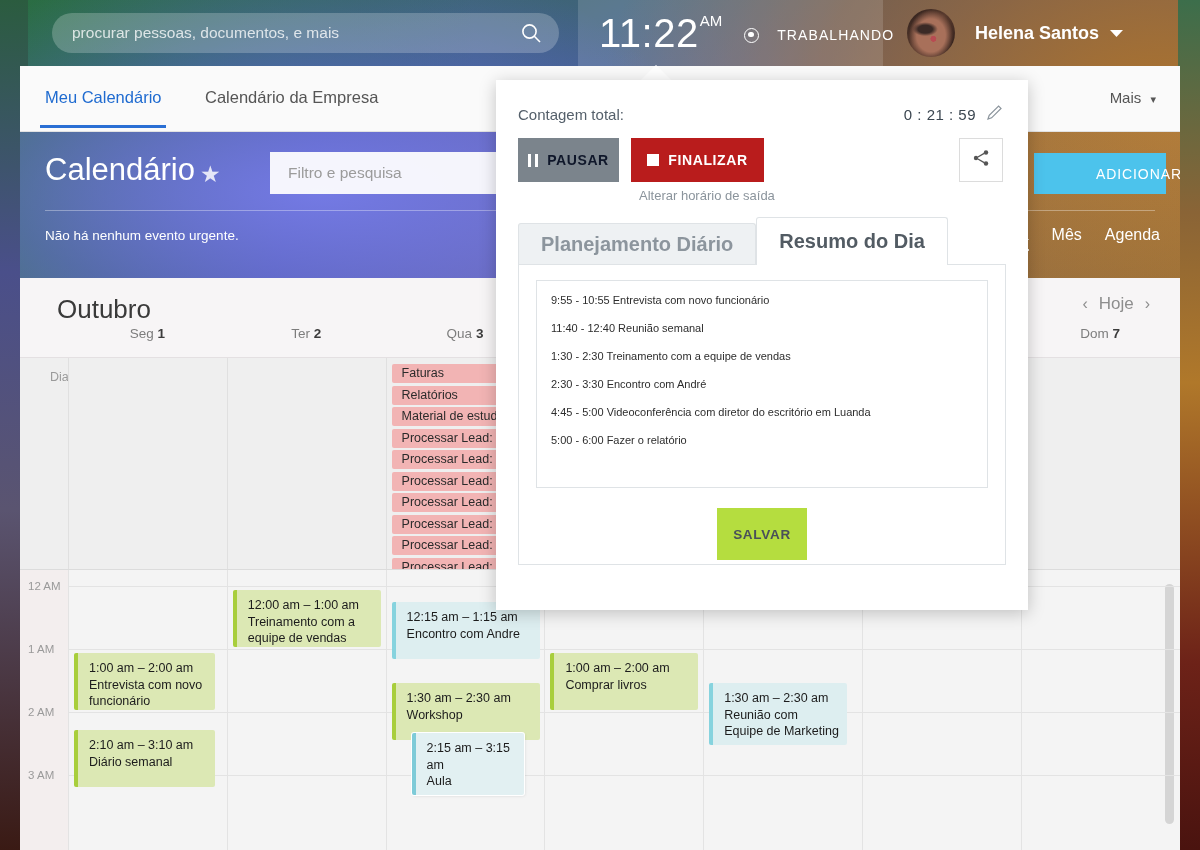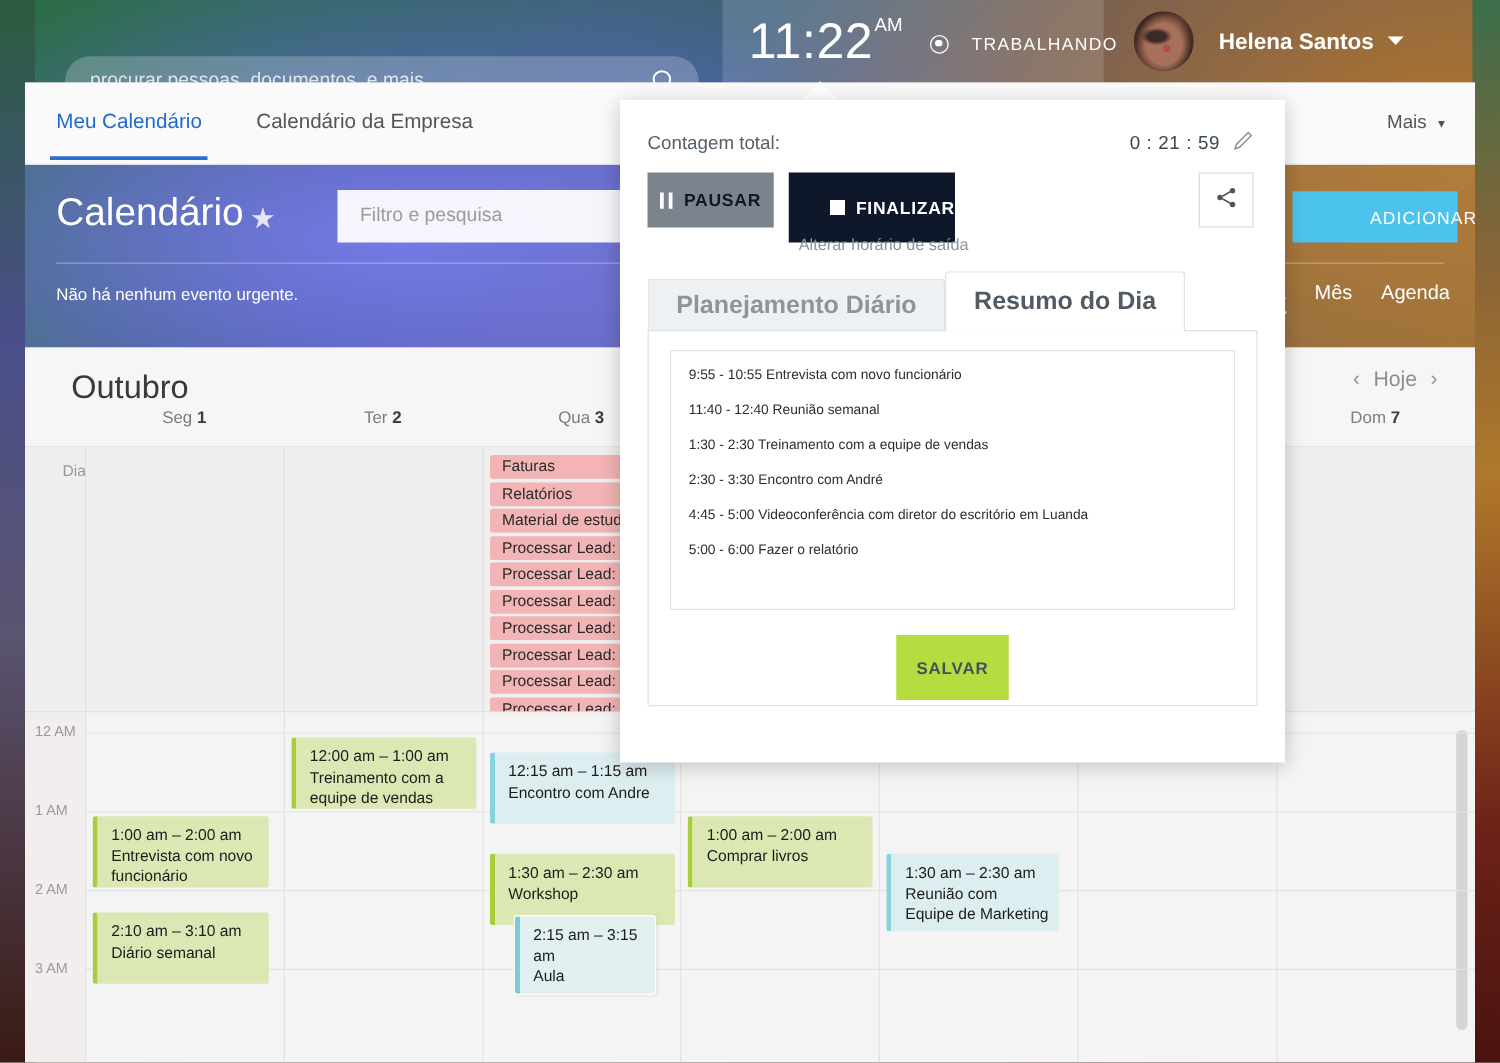--- a/index.html
+++ b/index.html
@@ -24,21 +24,21 @@
      background:linear-gradient(180deg,#2b5c3f 0%, #4a4f8a 32%, #5a5470 60%, #3a1a14 100%); }
   #bg-dark-right{ position:absolute; right:0; top:0; width:22px; height:850px;
      background:linear-gradient(180deg,#3c6e4b 0%, #8a6436 25%, #b0782a 45%, #6d2218 78%, #4a130f 100%); }
 
   
   #topbar { position:absolute; left:0; top:0; width:1200px; height:66px; display:flex; align-items:center; }
   #search-wrap {
     position:absolute; left:52px; top:13px; width:507px; height:40px;
     background: rgba(255,255,255,0.22);
     border-radius: 20px;
-    display:flex; align-items:center;margin-top:32px;
+    display:flex; align-items:center;
   }
   #search-input {
     flex:1; background:transparent; border:0; outline:none;
     font-size:15.5px; color:#fff; padding-left:20px;
     font-family:"Liberation Sans", sans-serif;
   }
   #search-input::placeholder { color: rgba(255,255,255,0.78); }
   #search-icon { width:40px; height:40px; display:flex; align-items:center; justify-content:center; margin-right:8px; cursor:pointer;}
 
   #clockblock {
@@ -155,22 +155,22 @@
   #pop-edit-icon { position:absolute; right:25px; top:24px; cursor:pointer; }
   #btn-pause {
     position:absolute; left:22px; top:58px; width:101px; height:44px; background:#7b848c;
     display:flex; align-items:center; justify-content:center; gap:9px; cursor:pointer;
   }
   #btn-pause span.lbl { color:#0f172a; font-size:14px; font-weight:bold; letter-spacing:0.6px; }
   #pause-icon { width:10px; height:13px; position:relative; }
   #pause-icon:before,#pause-icon:after { content:""; position:absolute; top:0; width:3px; height:13px; background:#fff; }
   #pause-icon:before { left:0; } #pause-icon:after { right:0; }
   #btn-finish {
-    position:absolute; left:135px; top:58px; width:133px; height:56px; background:#0f172a;
-    display:flex; align-items:center; justify-content:flex-end; gap:9px; cursor:pointer;
+    position:absolute; left:135px; top:58px; width:133px; height:44px; background:#b91c1c;
+    display:flex; align-items:center; justify-content:center; gap:9px; cursor:pointer;
   }
   #btn-finish span.lbl { color:#fff; font-size:14px; font-weight:bold; letter-spacing:0.6px; }
   #stop-icon { width:12px; height:12px; background:#fff; }
   #pop-subnote { position:absolute; left:143px; top:108px; font-size:13px; color:#8b949c; }
   #btn-share {
     position:absolute; right:25px; top:58px; width:44px; height:44px;
     border:1px solid #dcdcdc; background:#fff; display:flex; align-items:center; justify-content:center; cursor:pointer;
   }
 
   #pop-tabs { position:absolute; left:22px; top:137px; display:flex; align-items:flex-end; }

